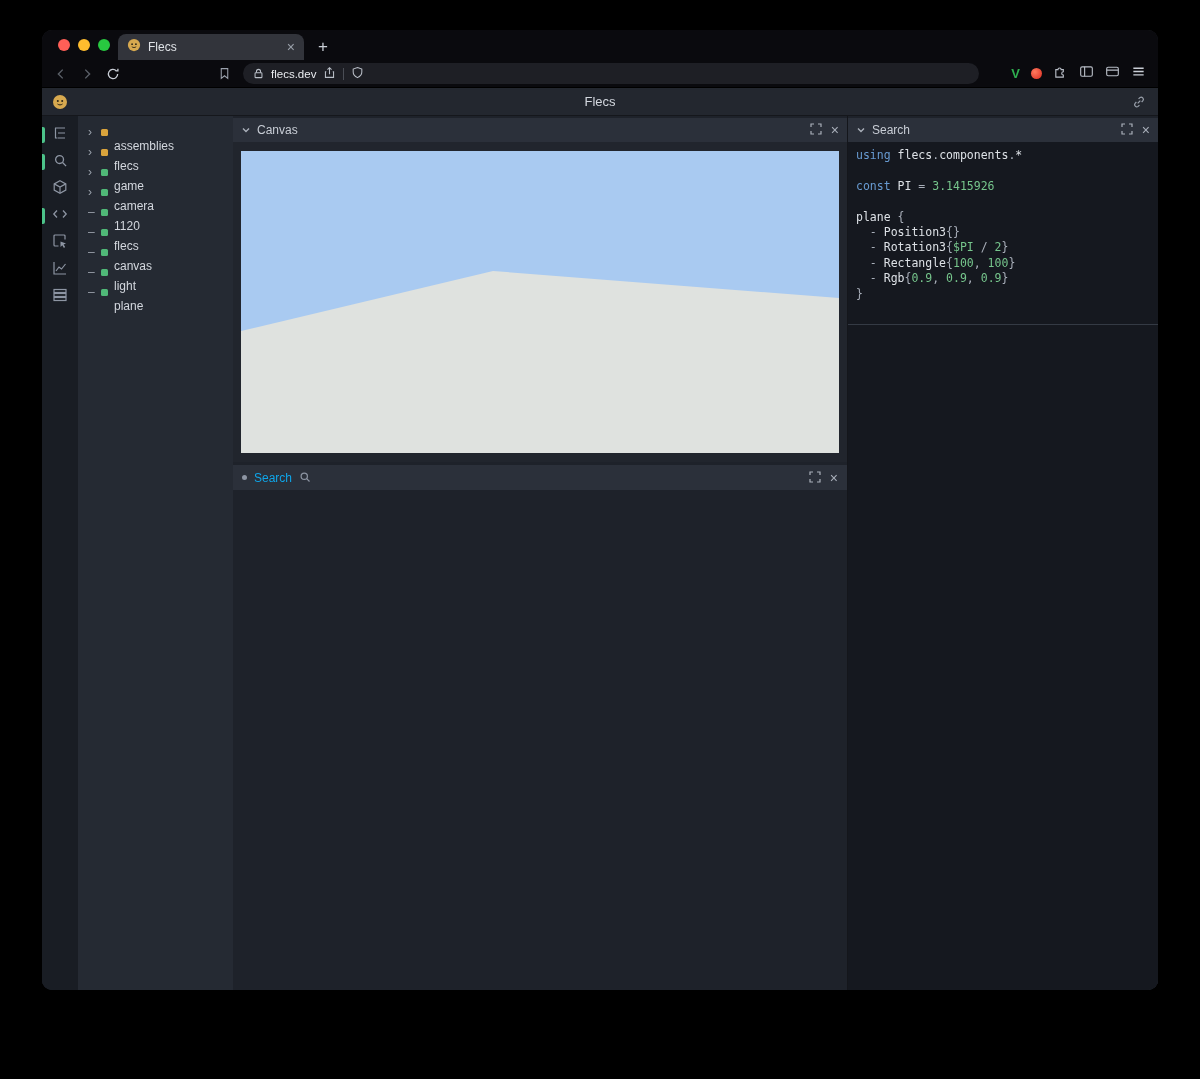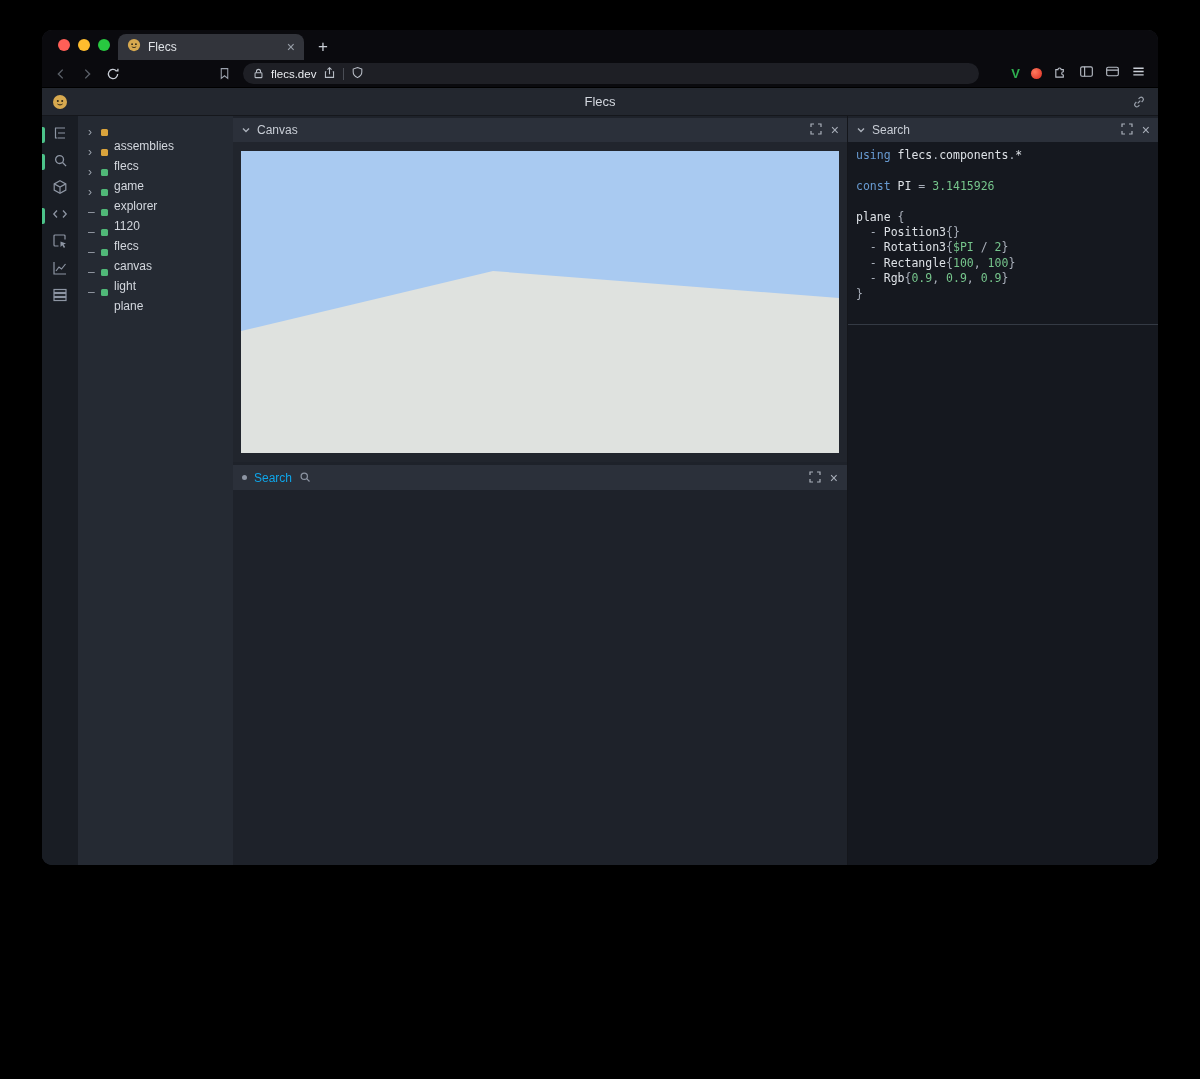--- a/index.html
+++ b/index.html
@@ -1,19 +1,19 @@
 <!DOCTYPE html>
 <html><head>
 <meta charset="utf-8">
 <style>
   * { margin:0; padding:0; box-sizing:border-box; }
   html,body { width:1200px; height:1079px; background:#000; font-family:"Liberation Sans", sans-serif; }
   .screen { position:relative; width:1200px; height:1079px; background:#000; overflow:hidden; }
 
-  .window { position:absolute; left:42px; top:30px; width:1116px; height:835px;
+  .window { position:absolute; left:42px; top:30px; width:1116px; height:960px;
             background:#1e222a; border-radius:10px; overflow:hidden; }
 
   
   .tabbar { height:30px; background:#0a0a0e; display:flex; align-items:flex-end; padding-left:16px; }
   .tl-group { display:flex; gap:8px; align-items:center; height:30px; }
   .tl { width:12px; height:12px; border-radius:50%; display:inline-block; }
   .tab { margin-left:8px; width:186px; height:26px; background:#32343b; border-radius:8px 8px 0 0;
          display:flex; align-items:center; gap:7px; padding:0 9px; }
   .tab-title { font-size:12px; color:#dfe2e6; flex:1; overflow:hidden; white-space:nowrap; }
   .tab-close { color:#9ba1ab; font-size:14px; line-height:1; }
@@ -248,21 +248,21 @@
               <span class="tree-label">flecs</span>
             </div>
             <div class="tree-item">
               <span class="tree-expander">›</span>
               <span class="tree-swatch" style="background: rgb(80, 184, 120);"></span>
               <span class="tree-label">game</span>
             </div>
             <div class="tree-item">
               <span class="tree-expander">›</span>
               <span class="tree-swatch" style="background: rgb(80, 184, 120);"></span>
-              <span class="tree-label">explorer</span>
+              <span class="tree-label">camera</span>
             </div>
             <div class="tree-item">
               <span class="tree-expander">–</span>
               <span class="tree-swatch" style="background: rgb(80, 184, 120);"></span>
               <span class="tree-label">1120</span>
             </div>
             <div class="tree-item">
               <span class="tree-expander">–</span>
               <span class="tree-swatch" style="background: rgb(80, 184, 120);"></span>
               <span class="tree-label">flecs</span>

